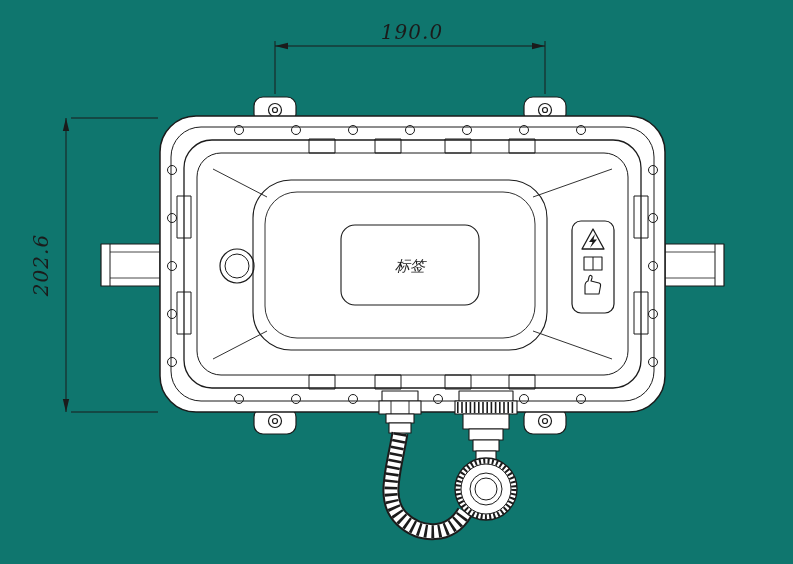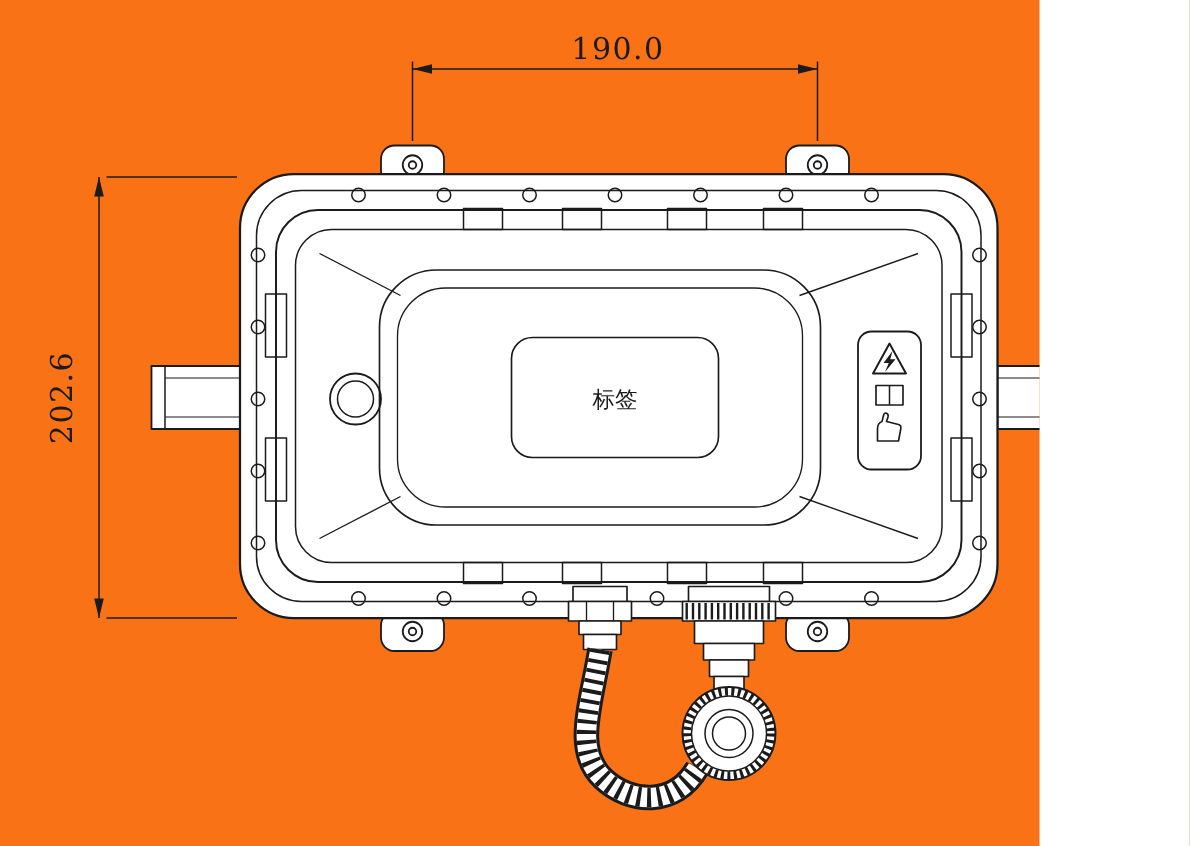--- a/index.html
+++ b/index.html
@@ -1,17 +1,17 @@
 <!DOCTYPE html>
 <html><head>
 <meta charset="utf-8">
 <style>
   html,body{margin:0;padding:0;background:#ffffff;}
-  .frame{position:relative;width:693px;height:564px;background:#f97316;overflow:hidden;
-         font-family:"DejaVu Sans", sans-serif;}
+  .frame{position:relative;width:793px;height:564px;background:#0f766e;overflow:hidden;
+         font-family:"DejaVu Sans", sans-serif;font-style:italic;}
   svg{display:block;}
   .dim-text{font-family:"DejaVu Serif", serif;font-size:20px;letter-spacing:1px;fill:#1b1b1b;}
   .cjk-text{font-family:sans-serif;font-size:15px;fill:#1b1b1b;}
 </style>
 </head>
 <body>
 
 <div class="frame">
 <svg width="793" height="564" viewBox="0 0 793 564" stroke-linecap="butt" stroke-linejoin="round">
 

